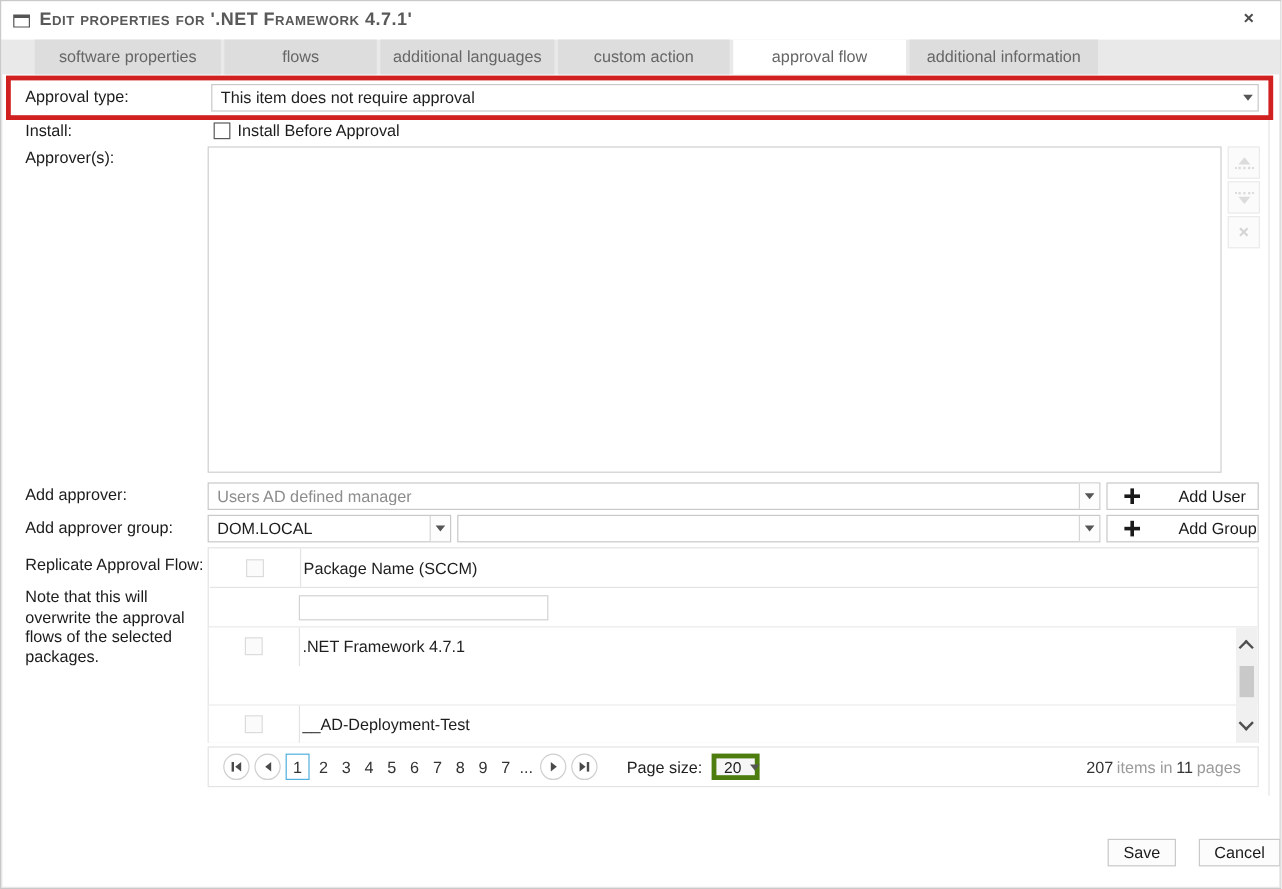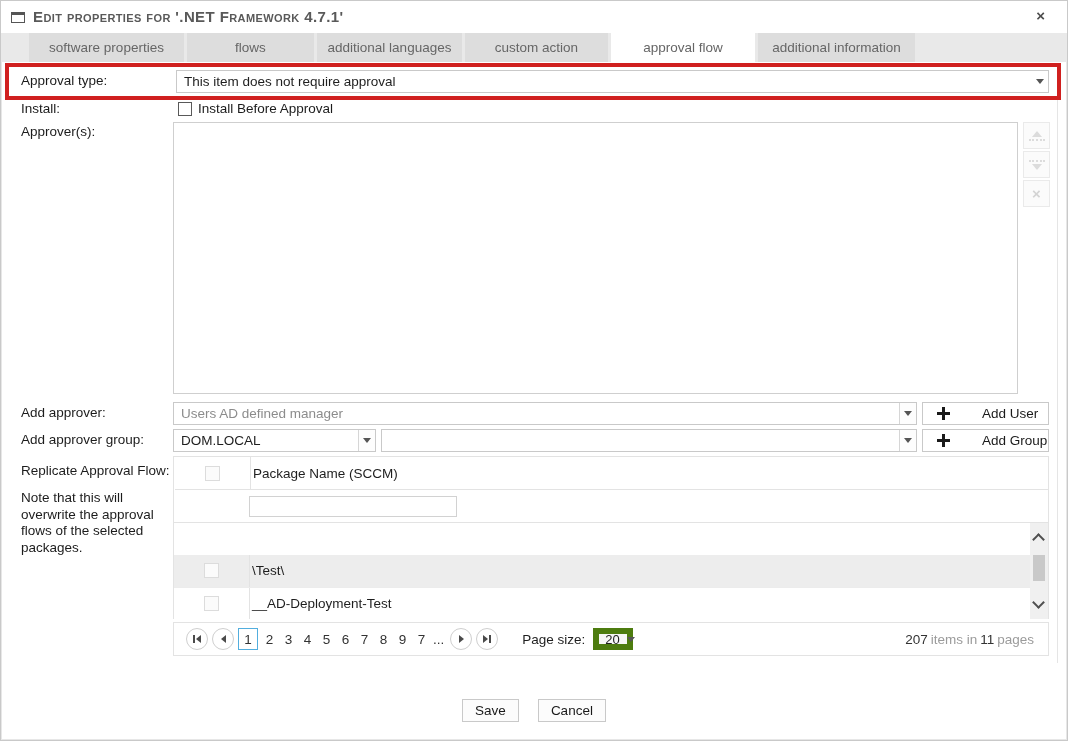--- a/index.html
+++ b/index.html
@@ -110,32 +110,32 @@
   .pg-tri-l { width: 0; height: 0; border-top: 4px solid transparent; border-bottom: 4px solid transparent;
     border-right: 5px solid #4a4a4a; }
   .pg-tri-r { width: 0; height: 0; border-top: 4px solid transparent; border-bottom: 4px solid transparent;
     border-left: 5px solid #4a4a4a; }
   .pg-bar { width: 2px; height: 8px; background: #4a4a4a; }
   .pg-num { min-width: 19px; height: 22px; display: flex; align-items: center; justify-content: center;
     font-size: 13.5px; color: #333; cursor: pointer; flex: none; }
   .pg-num.current { border: 1px solid #52aede; width: 20px; margin-right: 2px; }
   .pg-dots { font-size: 13.5px; color: #333; margin: 0 6px 0 2px; }
   .pgsize-label { font-size: 13.5px; color: #1e1e1e; margin-left: 20px; margin-right: 8px; }
-  .pgsize-dd { width: 40px; height: 22px; border: 6px solid #4d7c0f; background: #f6f6f6;
+  .pgsize-dd { width: 40px; height: 22px; border: 4px solid #4d7c0f; background: #f6f6f6;
     display: flex; align-items: center; padding-left: 6px; gap: 7px; font-size: 13px;
     color: #1e1e1e; cursor: pointer; }
   .pager-summary { margin-left: auto; font-size: 13.5px; color: #9b9b9b; white-space: nowrap; }
   .pager-summary .num { color: #333; }
   .pager-summary span { margin-left: 3px; }
 
   
   .footer-btn { height: 23px; border: 1px solid #c9c9c9; background: #fcfcfc; font-size: 13.5px;
     color: #1a1a1a; font-family: "Liberation Sans", sans-serif; padding: 0 12px; cursor: pointer; }
   .footer { position: absolute; left: 0; right: 0; top: 698px; display: flex;
-    justify-content: center; gap: 19px; }
+    justify-content: flex-end; gap: 19px; }
 
   .gutter-line { position: absolute; left: 1056px; top: 62px; width: 1px; height: 600px; background: #e5e5e5; }
 </style>
 </head>
 <body>
 
 <div class="dialog">
 
   <div class="titlebar">
     <div class="win-icon"></div>
@@ -216,24 +216,24 @@
 
   <div class="grid">
     <div class="grid-header">
       <span class="sep"></span>
       <span class="cb light cbpos" style="top:9px"></span>
       <span class="cell-text" style="top:9px">Package Name (SCCM)</span>
     </div>
     <div class="grid-filter">
       <input class="filter-input" type="text" value="" style="">
     </div>
-    <div class="grid-row alt" style="top:98px">
+    <div class="grid-row" style="top:66px">
       <span class="sep"></span>
       <span class="cb light cbpos"></span>
-      <span class="cell-text">\Test\</span>
+      <span class="cell-text">.NET Framework 4.7.1</span>
     </div>
     <div class="grid-row" style="top:130px">
       <span class="sep"></span>
       <span class="cb light cbpos"></span>
       <span class="cell-text">__AD-Deployment-Test</span>
     </div>
     <div class="vscroll">
       <span class="chev up"></span>
       <span class="thumb"></span>
       <span class="chev dn"></span>

